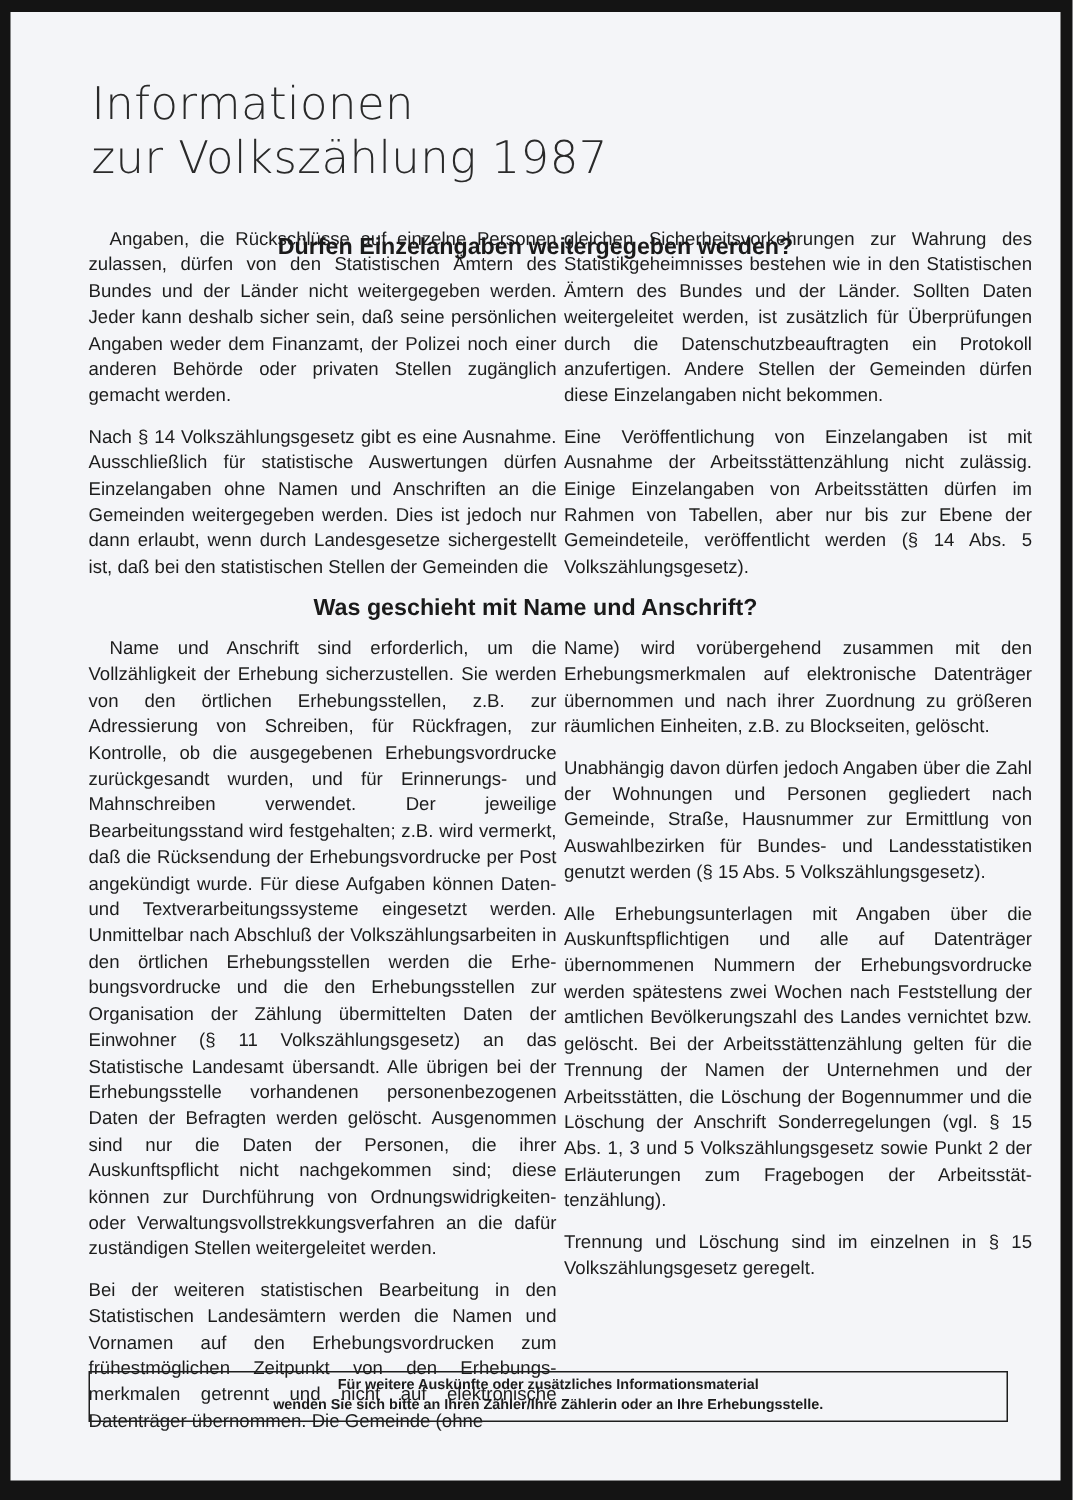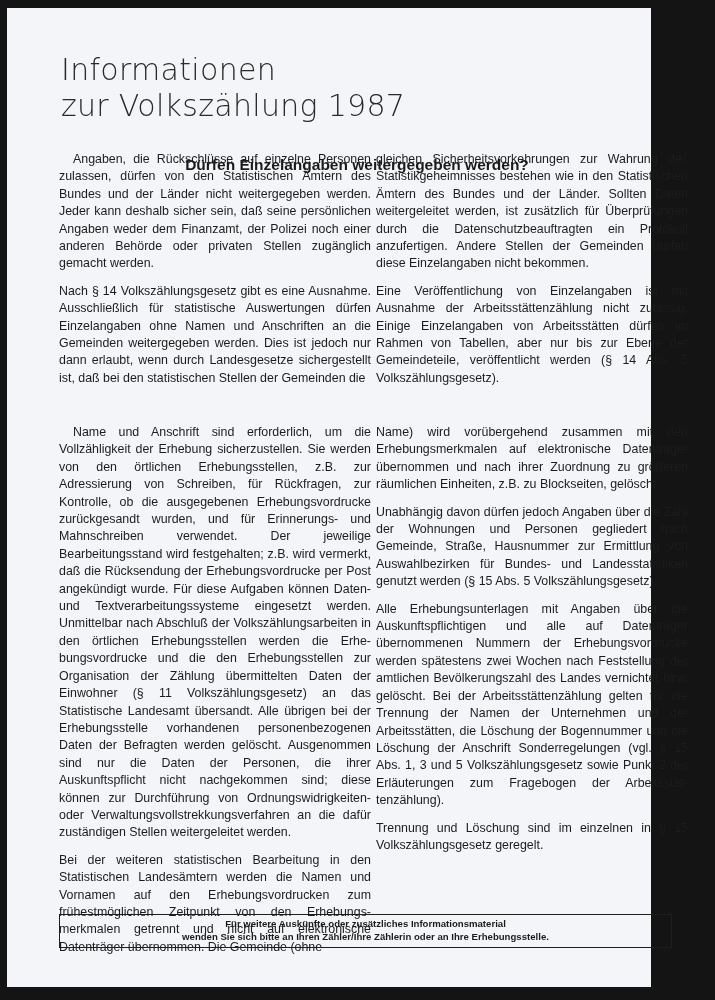--- a/index.html
+++ b/index.html
@@ -3,21 +3,21 @@
 <meta charset="utf-8">
 <style>
   html, body { margin: 0; padding: 0; }
   body {
     width: 715px; height: 1000px; background: #141414;
     position: relative; overflow: hidden;
     font-family: "Liberation Sans", sans-serif;
     color: #1c1c1c;
   }
   .paper {
-    position: absolute; left: 7px; top: 8px; width: 644px; height: 979px;
+    position: absolute; left: 7px; top: 8px; width: 700px; height: 979px;
     background: #f4f5f8;
   }
   .title {
     position: absolute; left: 54px; top: 44px;
     font-family: "DejaVu Sans", sans-serif; font-weight: 300;
     font-size: 30px; line-height: 36px; color: #2a2a2a; letter-spacing: 0.3px;
   }
   .title div { white-space: nowrap; }
   .heading {
     position: absolute; left: 0; width: 700px; text-align: center;
@@ -50,20 +50,21 @@
 
   <div class="col" style="left:52px; top:143px;">
     <p class="indent">Angaben, die Rückschlüsse auf einzelne Perso­nen zulassen, dürfen von den Statistischen Ämtern des Bundes und der Länder nicht weiter­gegeben werden. Jeder kann deshalb sicher sein, daß seine persönlichen Angaben weder dem Finanzamt, der Polizei noch einer anderen Behörde oder privaten Stellen zugänglich gemacht werden.</p>
     <p>Nach § 14 Volkszählungsgesetz gibt es eine Aus­nahme. Ausschließlich für statistische Auswer­tungen dürfen Einzelangaben ohne Namen und Anschriften an die Gemeinden weitergegeben werden. Dies ist jedoch nur dann erlaubt, wenn durch Landesgesetze sichergestellt ist, daß bei den statistischen Stellen der Gemeinden die</p>
   </div>
   <div class="col" style="left:369px; top:143px;">
     <p>gleichen Sicherheitsvorkehrungen zur Wahrung des Statistikgeheimnisses bestehen wie in den Statistischen Ämtern des Bundes und der Länder. Sollten Daten weitergeleitet werden, ist zusätzlich für Überprüfungen durch die Datenschutzbeauf­tragten ein Protokoll anzufertigen. Andere Stellen der Gemeinden dürfen diese Einzelangaben nicht bekommen.</p>
     <p>Eine Veröffentlichung von Einzelangaben ist mit Ausnahme der Arbeitsstättenzählung nicht zuläs­sig. Einige Einzelangaben von Arbeitsstätten dür­fen im Rahmen von Tabellen, aber nur bis zur Ebene der Gemeindeteile, veröffentlicht werden (§ 14 Abs. 5 Volkszählungsgesetz).</p>
   </div>
 
+  <div class="heading" style="top:389px;">Was geschieht mit Name und Anschrift?</div>
 
   <div class="col" style="left:52px; top:416px;">
     <p class="indent">Name und Anschrift sind erforderlich, um die Vollzähligkeit der Erhebung sicherzustellen. Sie werden von den örtlichen Erhebungsstellen, z.B. zur Adressierung von Schreiben, für Rückfragen, zur Kontrolle, ob die ausgegebenen Erhebungs­vordrucke zurückgesandt wurden, und für Erinne­rungs- und Mahnschreiben verwendet. Der jewei­lige Bearbeitungsstand wird festgehalten; z.B. wird vermerkt, daß die Rücksendung der Erhe­bungsvordrucke per Post angekündigt wurde. Für diese Aufgaben können Daten- und Textverarbei­tungssysteme eingesetzt werden. Unmittelbar nach Abschluß der Volkszählungsarbeiten in den örtlichen Erhebungsstellen werden die Erhe­bungsvordrucke und die den Erhebungsstellen zur Organisation der Zählung übermittelten Daten der Einwohner (§ 11 Volkszählungsgesetz) an das Statistische Landesamt übersandt. Alle übrigen bei der Erhebungsstelle vorhandenen personen­bezogenen Daten der Befragten werden gelöscht. Ausgenommen sind nur die Daten der Personen, die ihrer Auskunftspflicht nicht nachgekommen sind; diese können zur Durchführung von Ord­nungswidrigkeiten- oder Verwaltungsvollstrek­kungsverfahren an die dafür zuständigen Stellen weitergeleitet werden.</p>
     <p>Bei der weiteren statistischen Bearbeitung in den Statistischen Landesämtern werden die Namen und Vornamen auf den Erhebungsvordrucken zum frühestmöglichen Zeitpunkt von den Erhebungs­merkmalen getrennt und nicht auf elektronische Datenträger übernommen. Die Gemeinde (ohne</p>
   </div>
   <div class="col" style="left:369px; top:416px;">
     <p>Name) wird vorübergehend zusammen mit den Erhebungsmerkmalen auf elektronische Daten­träger übernommen und nach ihrer Zuordnung zu größeren räumlichen Einheiten, z.B. zu Block­seiten, gelöscht.</p>
     <p>Unabhängig davon dürfen jedoch Angaben über die Zahl der Wohnungen und Personen gegliedert nach Gemeinde, Straße, Hausnummer zur Ermitt­lung von Auswahlbezirken für Bundes- und Landesstatistiken genutzt werden (§ 15 Abs. 5 Volkszählungsgesetz).</p>
     <p>Alle Erhebungsunterlagen mit Angaben über die Auskunftspflichtigen und alle auf Datenträger übernommenen Nummern der Erhebungsvor­drucke werden spätestens zwei Wochen nach Feststellung der amtlichen Bevölkerungszahl des Landes vernichtet bzw. gelöscht. Bei der Arbeits­stättenzählung gelten für die Trennung der Namen der Unternehmen und der Arbeitsstätten, die Löschung der Bogennummer und die Löschung der Anschrift Sonderregelungen (vgl. § 15 Abs. 1, 3 und 5 Volkszählungsgesetz sowie Punkt 2 der Erläuterungen zum Fragebogen der Arbeitsstät­tenzählung).</p>
     <p>Trennung und Löschung sind im einzelnen in § 15 Volkszählungsgesetz geregelt.</p>

